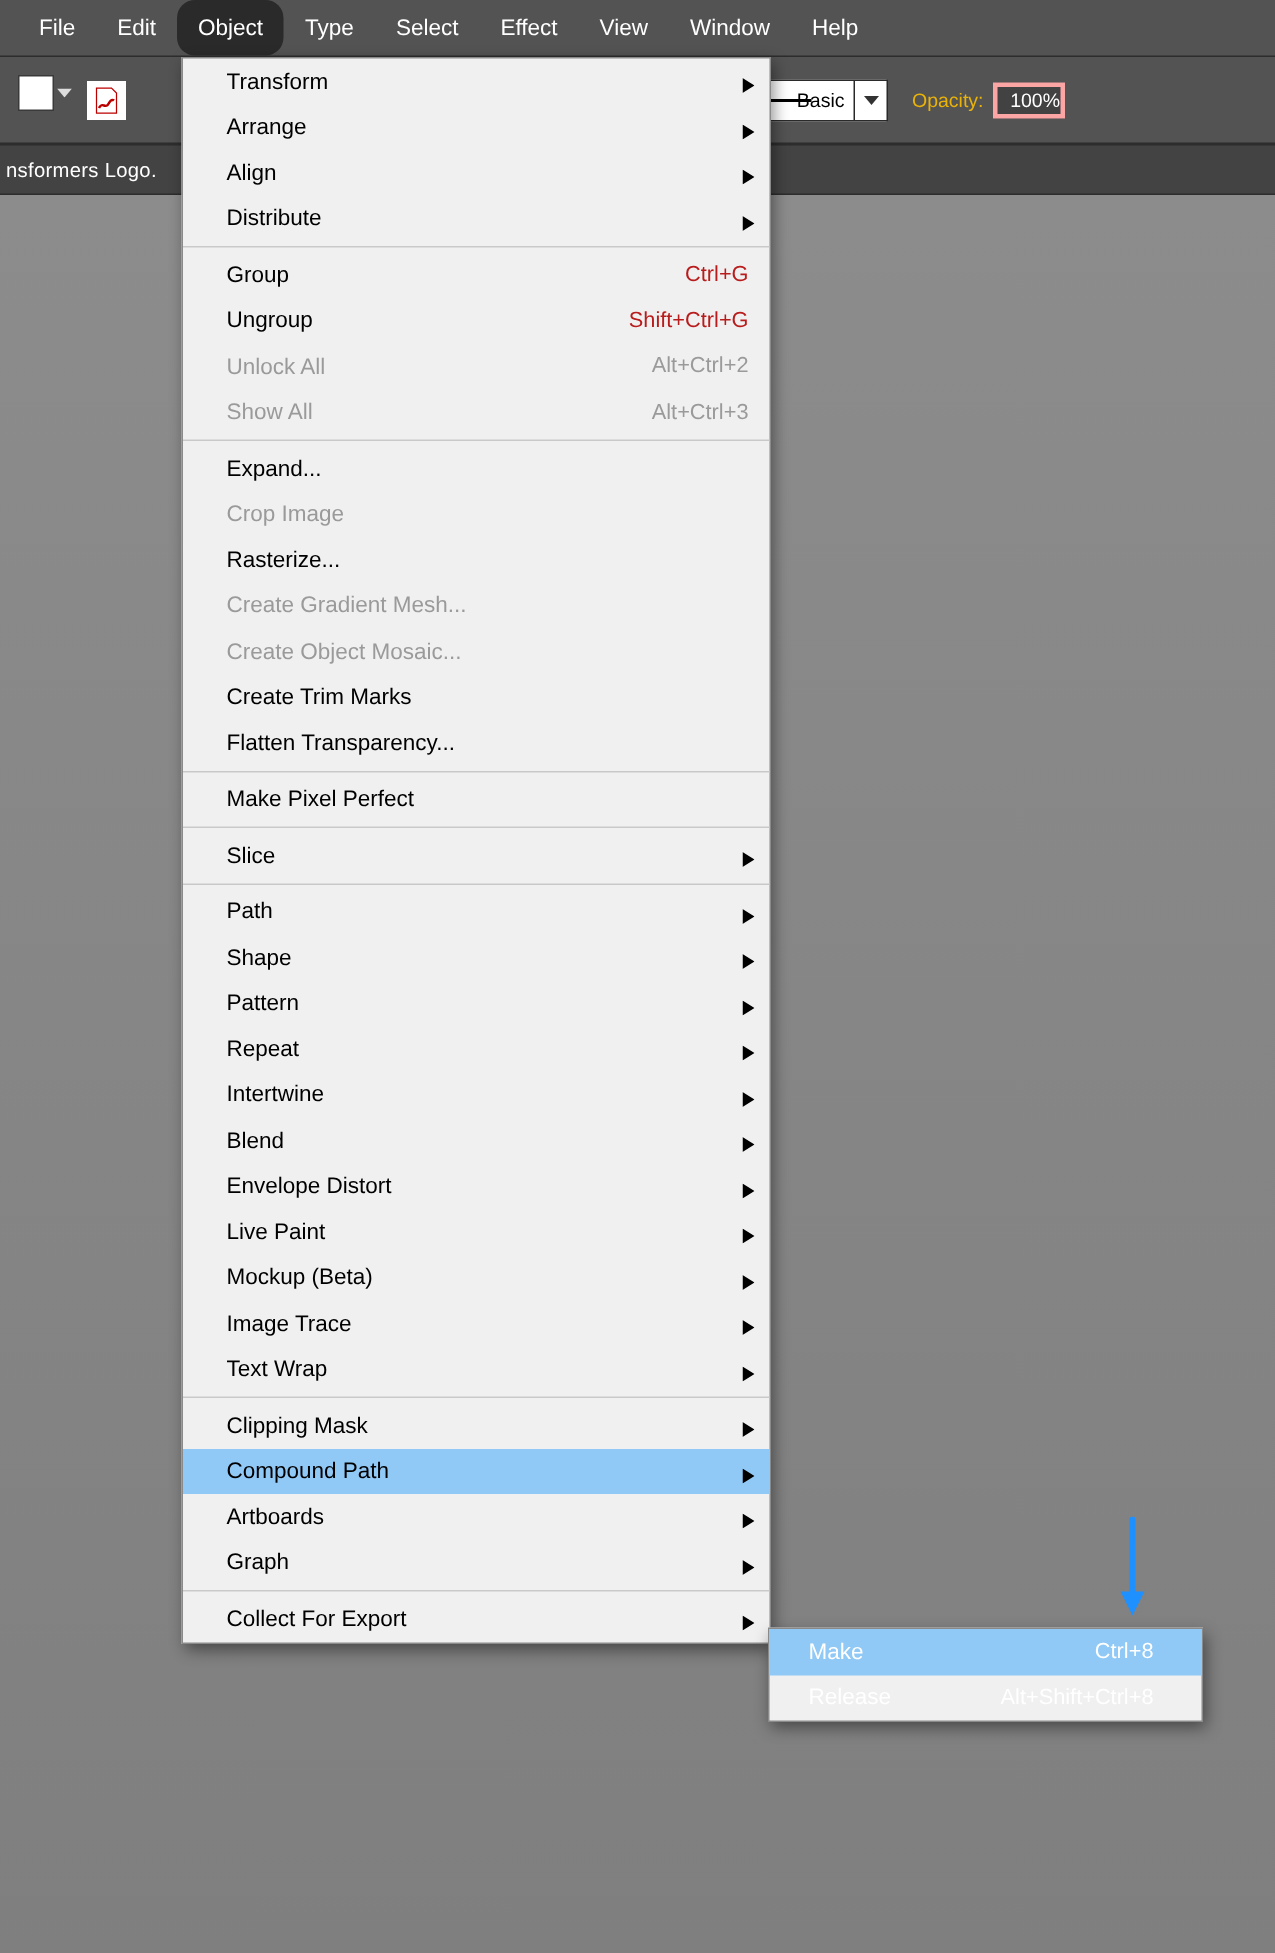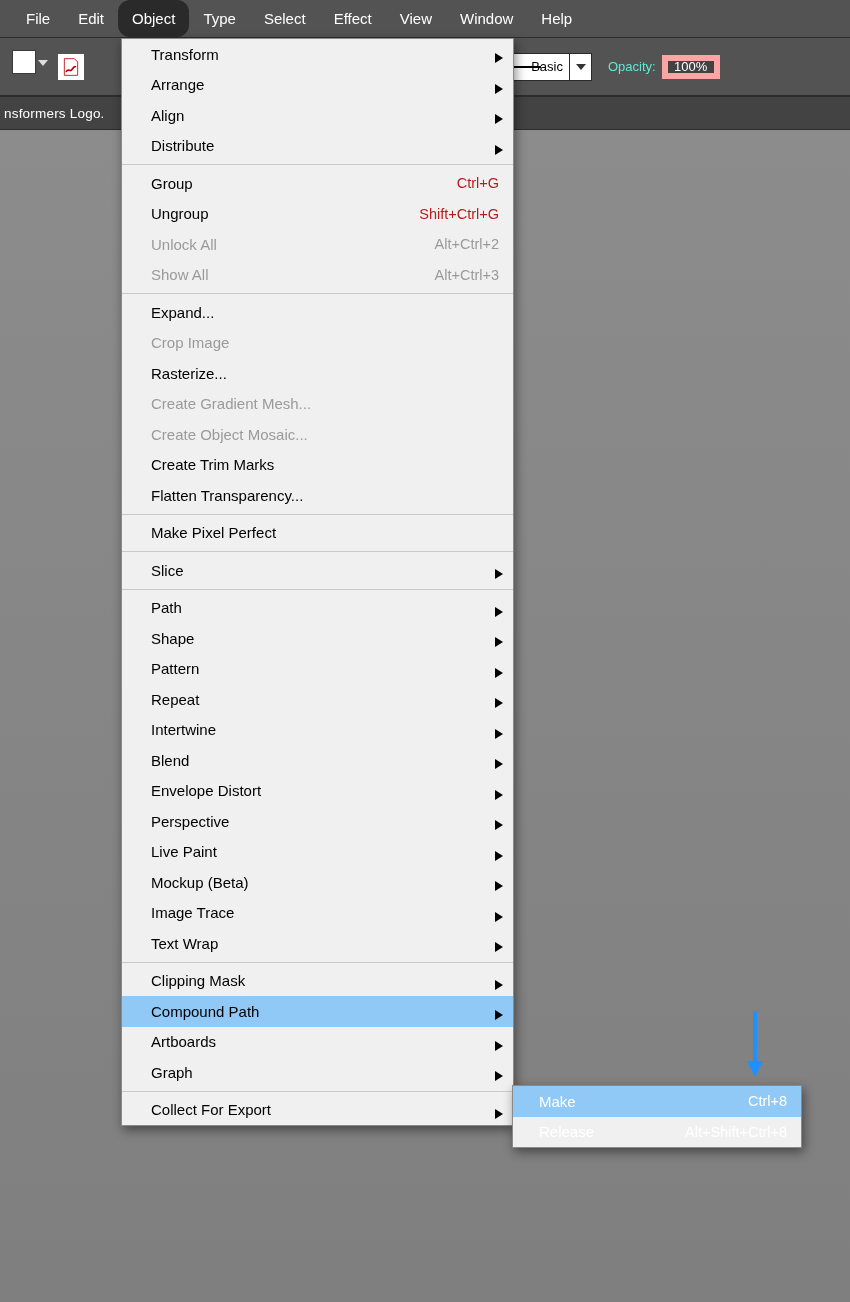--- a/index.html
+++ b/index.html
@@ -13,35 +13,35 @@
   .swatch-drop { position:absolute; left:26px; top:3px; width:10px; height:6px; }
   .swatch-drop svg { width:10px; height:6px; }
   .pdf-icon { width: 26px; height: 26px; margin-left: 14px; background: #fff; position: relative; display:flex; align-items:center; justify-content:center; }
   .pdf-icon svg { width:20px; height:20px; }
   .stroke-box { margin-left: 400px; display:flex; align-items:center; }
   .stroke-preview { width: 86px; height: 28px; background: #fff; border: 1px solid #2a2a2a; display:flex; align-items:center; justify-content:flex-end; padding-right:6px; position:relative; }
   .stroke-line { position:absolute; left:6px; top:50%; width:50px; height:2px; background:#000; transform:translateY(-50%); }
   .stroke-label { color:#000; font-size:13px; }
   .stroke-dd { width:22px; height:28px; background:#fff; border:1px solid #2a2a2a; border-left:none; display:flex; align-items:center; justify-content:center; }
   .opacity { margin-left:16px; display:flex; align-items:center; gap:6px; }
-  .opacity-label { color:#5eead4; font-size:13px; }
-  .opacity-val { width:58px; height:24px; background:#424242; border:6px solid #fca5a5; color:#fff; font-size:13px; display:flex; align-items:center; justify-content:center; }
+  .opacity-label { color:#eab308; font-size:13px; }
+  .opacity-val { width:48px; height:24px; background:#424242; border:3px solid #fca5a5; color:#fff; font-size:13px; display:flex; align-items:center; justify-content:flex-end; }
   .tabbar { height: 34px; width: 850px; background: #434343; border-top:1px solid #2d2d2d; border-bottom: 1px solid #2d2d2d; display:flex; align-items:center; padding-left:4px; }
   .doctab { color:#fff; font-size:13.5px; letter-spacing: .2px; }
   .canvas { position:absolute; top:130px; left:0; width:850px; height:1172px; background: linear-gradient(#8c8c8c,#7f7f7f); }
   .dropmenu { position:absolute; top:38px; left:121px; width:393px; background:#f0f0f0; color:#000; border:1px solid #8a8a8a; box-shadow: 2px 4px 10px rgba(0,0,0,.45); font-size:15px; }
   .row { display:flex; align-items:center; height:30.5px; padding-left:29px; padding-right:14px; position:relative; }
   .row.disabled { color:#9a9a9a; }
   .row .shortcut { margin-left:auto; color:#b91c1c; font-size:14.5px; }
   .row.disabled .shortcut { color:#9a9a9a; }
   .row .arrow { position:absolute; right:10px; top:50%; transform:translateY(-50%); width:8px; height:10px; }
   .row.highlight { background:#90c8f6; }
   .sep { height:1px; margin:3px 0; background:#c9c9c9; }
   .submenu { position:absolute; left:512px; width:290px; background:#f0f0f0; border:1px solid #8a8a8a; box-shadow: 2px 4px 10px rgba(0,0,0,.45); font-size:15px; }
-  .subrow { display:flex; align-items:center; height:30.5px; padding-left:26px; padding-right:14px; }
+  .subrow { display:flex; align-items:center; height:30.5px; padding-left:26px; padding-right:32px; }
   .subrow.highlight { background:#90c8f6; }
   .subrow .shortcut { margin-left:auto; font-size:14.5px; }
   .bigarrow { position:absolute; left:744px; top:1011px; width:22px; height:70px; }
   .bigarrow svg { width:22px; height:70px; }
 </style>
 </head>
 <body>
 
 <div class="menubar">
   <div class="menuitem">
@@ -225,26 +225,20 @@
           <path d="M0 0 L8 5 L0 10 Z" fill="currentColor"></path>
         </svg></span>
     </div>
     <div class="row">
       <span>Envelope Distort</span>
       <span class="arrow" style="color: rgb(0, 0, 0);"><svg viewBox="0 0 8 10">
           <path d="M0 0 L8 5 L0 10 Z" fill="currentColor"></path>
         </svg></span>
     </div>
     <div class="row">
-      <span>Perspective</span>
-      <span class="arrow" style="color: rgb(0, 0, 0);"><svg viewBox="0 0 8 10">
-          <path d="M0 0 L8 5 L0 10 Z" fill="currentColor"></path>
-        </svg></span>
-    </div>
-    <div class="row">
       <span>Live Paint</span>
       <span class="arrow" style="color: rgb(0, 0, 0);"><svg viewBox="0 0 8 10">
           <path d="M0 0 L8 5 L0 10 Z" fill="currentColor"></path>
         </svg></span>
     </div>
     <div class="row">
       <span>Mockup (Beta)</span>
       <span class="arrow" style="color: rgb(0, 0, 0);"><svg viewBox="0 0 8 10">
           <path d="M0 0 L8 5 L0 10 Z" fill="currentColor"></path>
         </svg></span>

